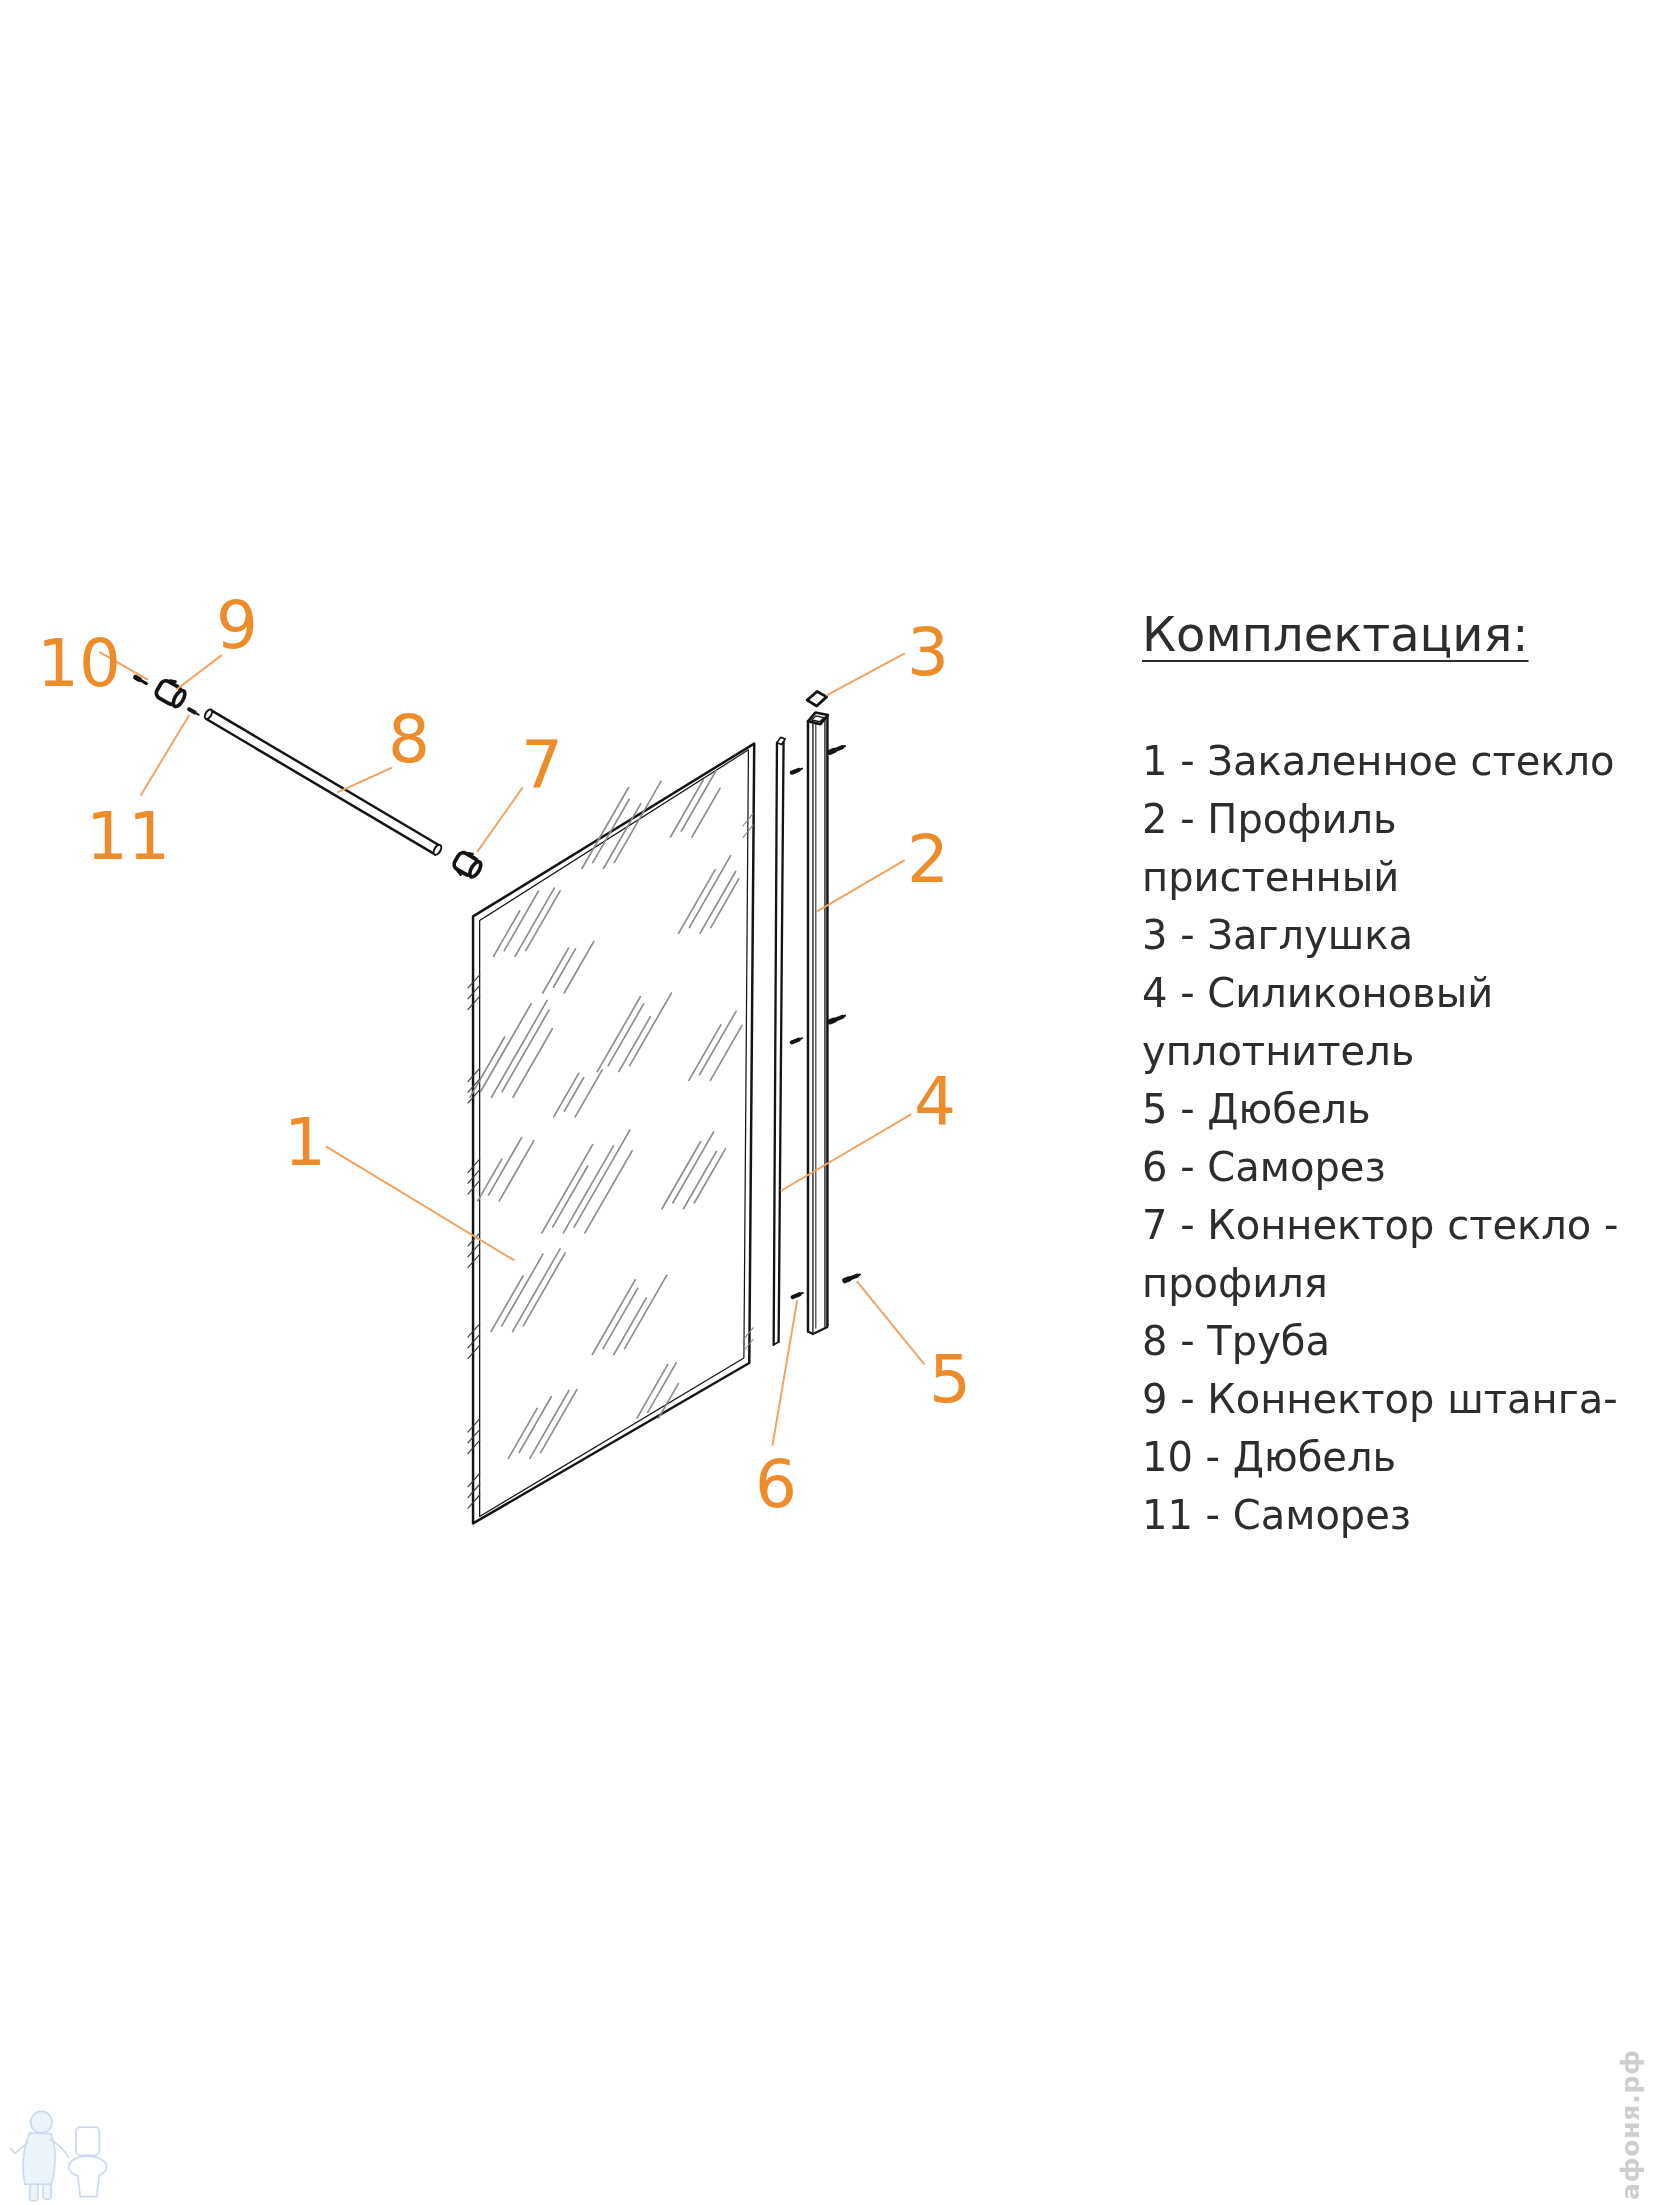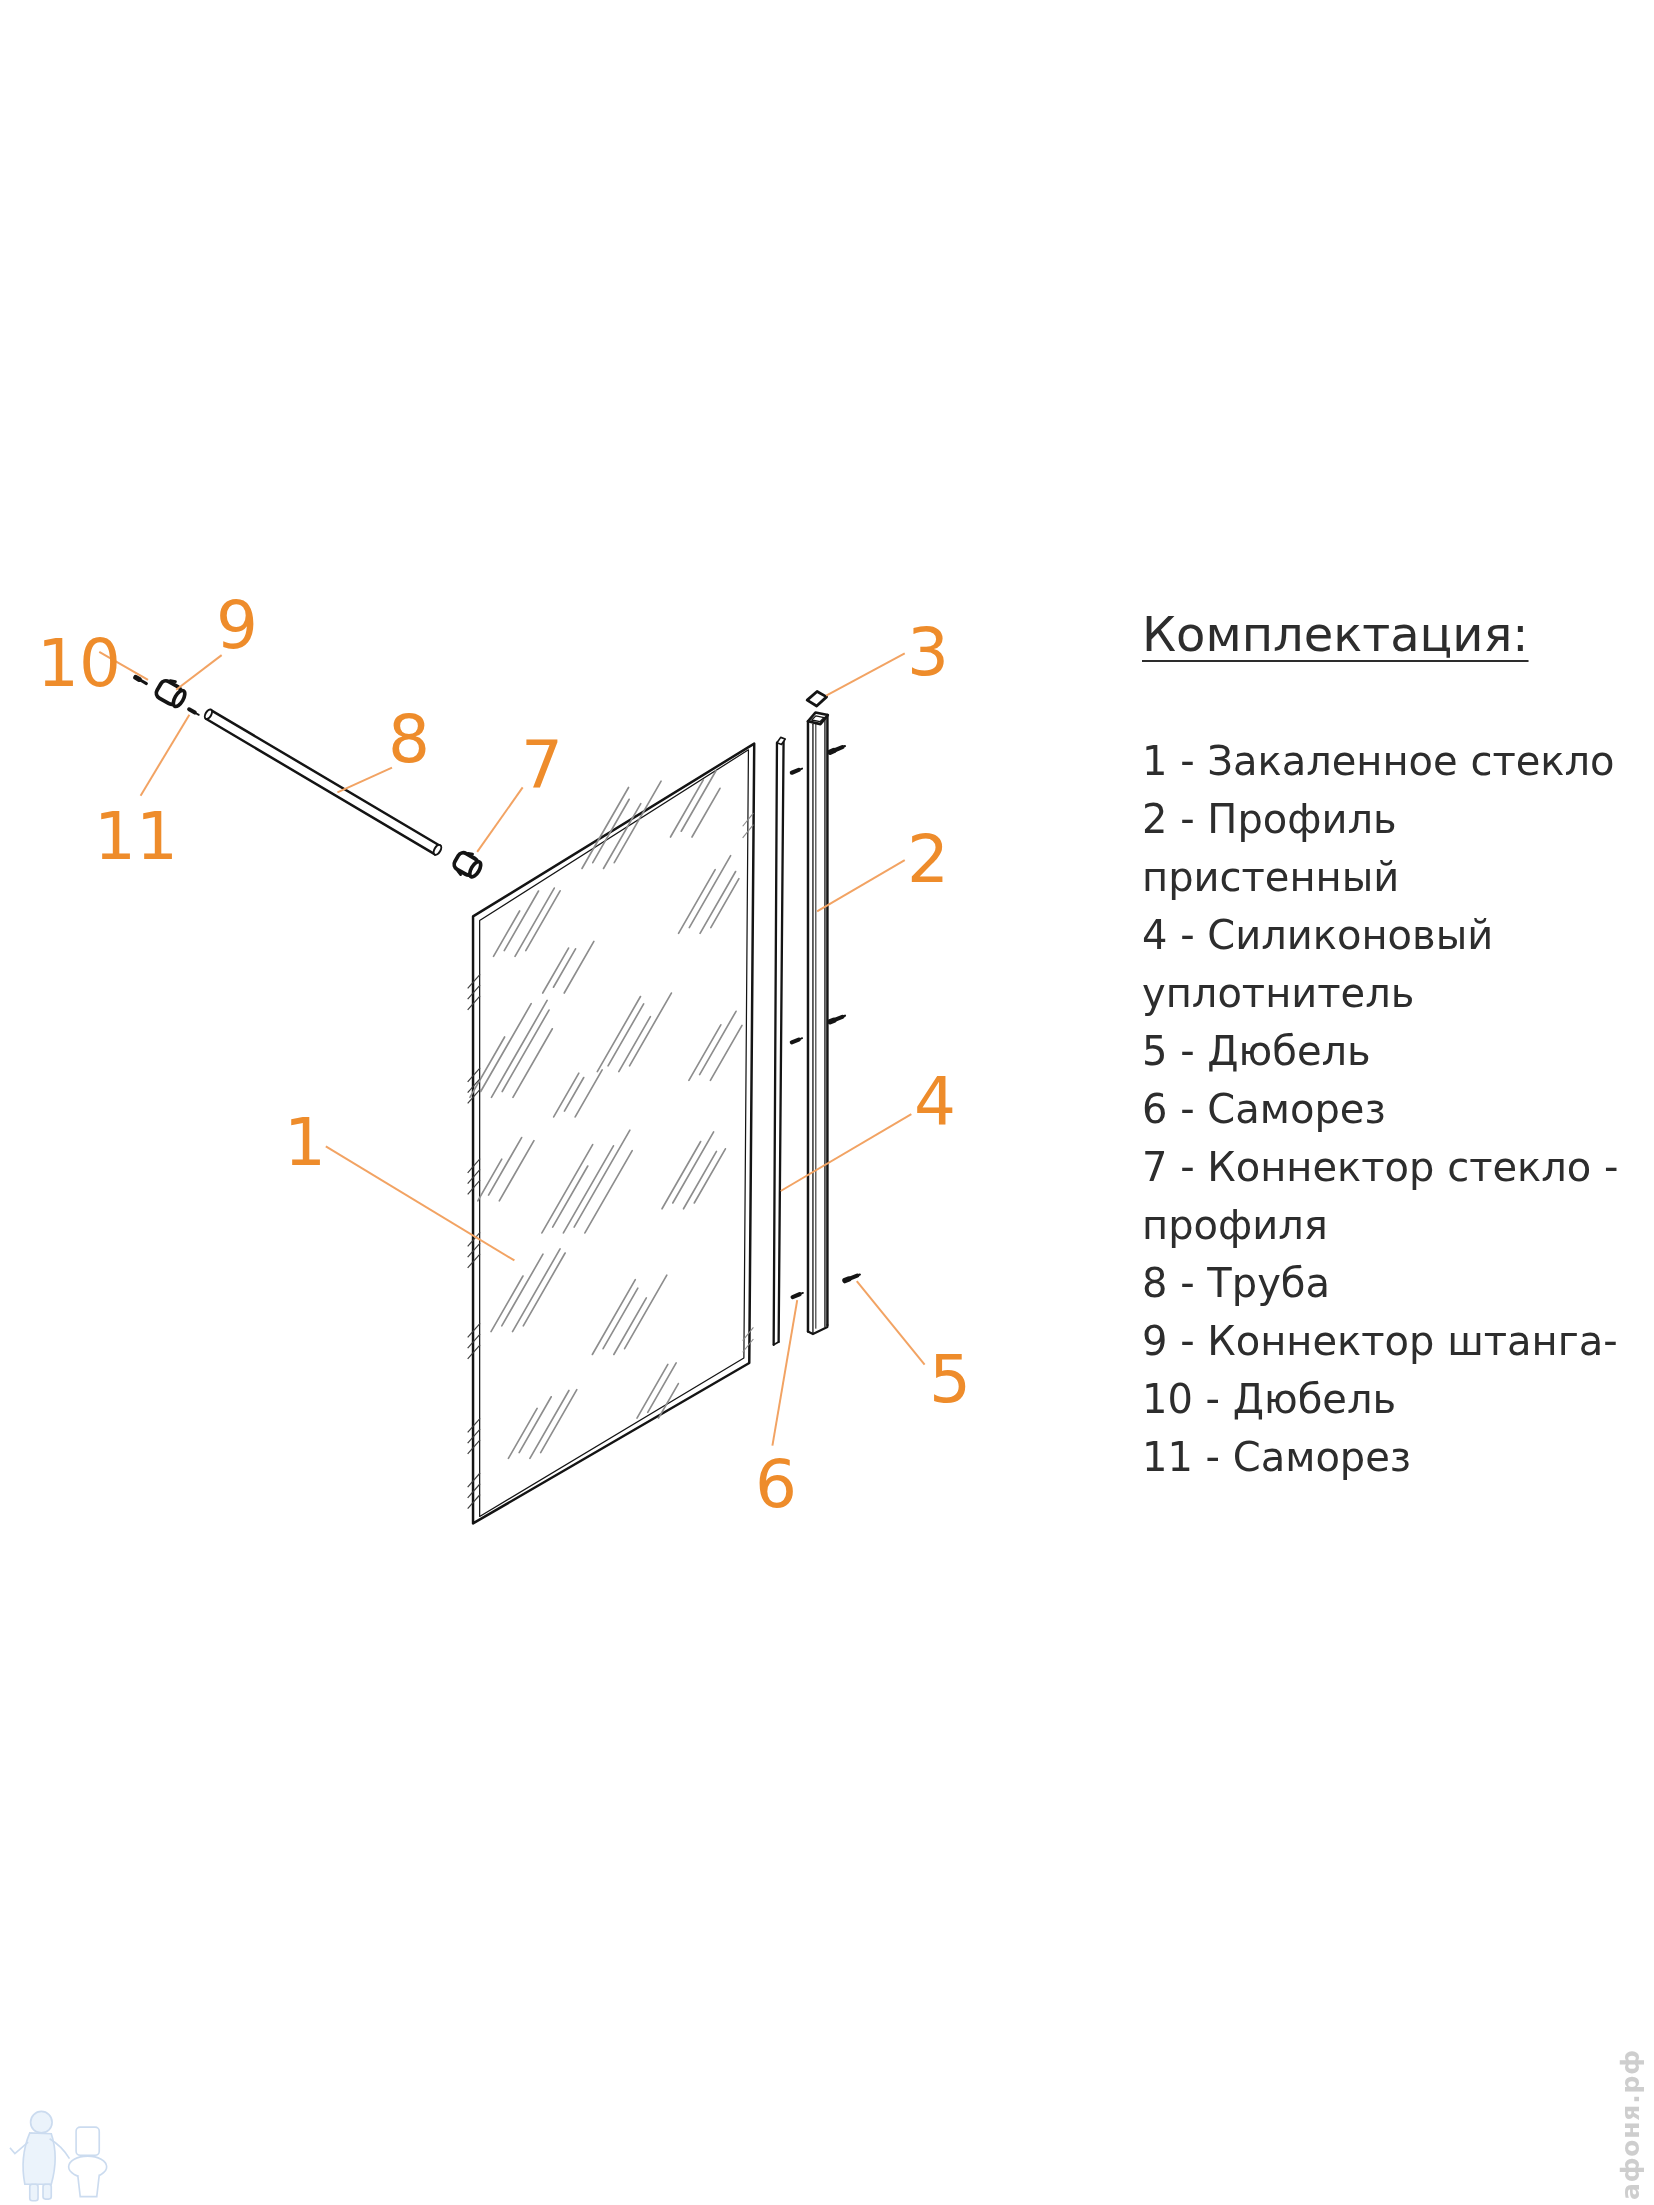--- a/index.html
+++ b/index.html
@@ -241,29 +241,30 @@
       <div class="part-label" style="left: 305px; top: 1143px;">1</div>
       <div class="part-label" style="left: 928px; top: 860px;">2</div>
       <div class="part-label" style="left: 928px; top: 653px;">3</div>
       <div class="part-label" style="left: 935px; top: 1102px;">4</div>
       <div class="part-label" style="left: 950px; top: 1380px;">5</div>
       <div class="part-label" style="left: 776px; top: 1485px;">6</div>
       <div class="part-label" style="left: 542px; top: 766px;">7</div>
       <div class="part-label" style="left: 409px; top: 740px;">8</div>
       <div class="part-label" style="left: 237px; top: 626px;">9</div>
       <div class="part-label" style="left: 79px; top: 625px; margin-top: 39px;">10</div>
-      <div class="part-label" style="left: 136px; top: 837px;">11</div>
+      <div class="part-label" style="left: 128px; top: 837px;">11</div>
     </div>
 
   <div class="legend">
     <div class="legend-title">Комплектация:</div>
     <div class="legend-lines">
         <div class="legend-line">1 - Закаленное стекло</div>
         <div class="legend-line">2 - Профиль</div>
         <div class="legend-line">пристенный</div>
+        <div class="legend-line">3 - Заглушка</div>
         <div class="legend-line">4 - Силиконовый</div>
         <div class="legend-line">уплотнитель</div>
         <div class="legend-line">5 - Дюбель</div>
         <div class="legend-line">6 - Саморез</div>
         <div class="legend-line">7 - Коннектор стекло -</div>
         <div class="legend-line">профиля</div>
         <div class="legend-line">8 - Труба</div>
         <div class="legend-line">9 - Коннектор штанга-</div>
         <div class="legend-line">10 - Дюбель</div>
         <div class="legend-line">11 - Саморез</div>

